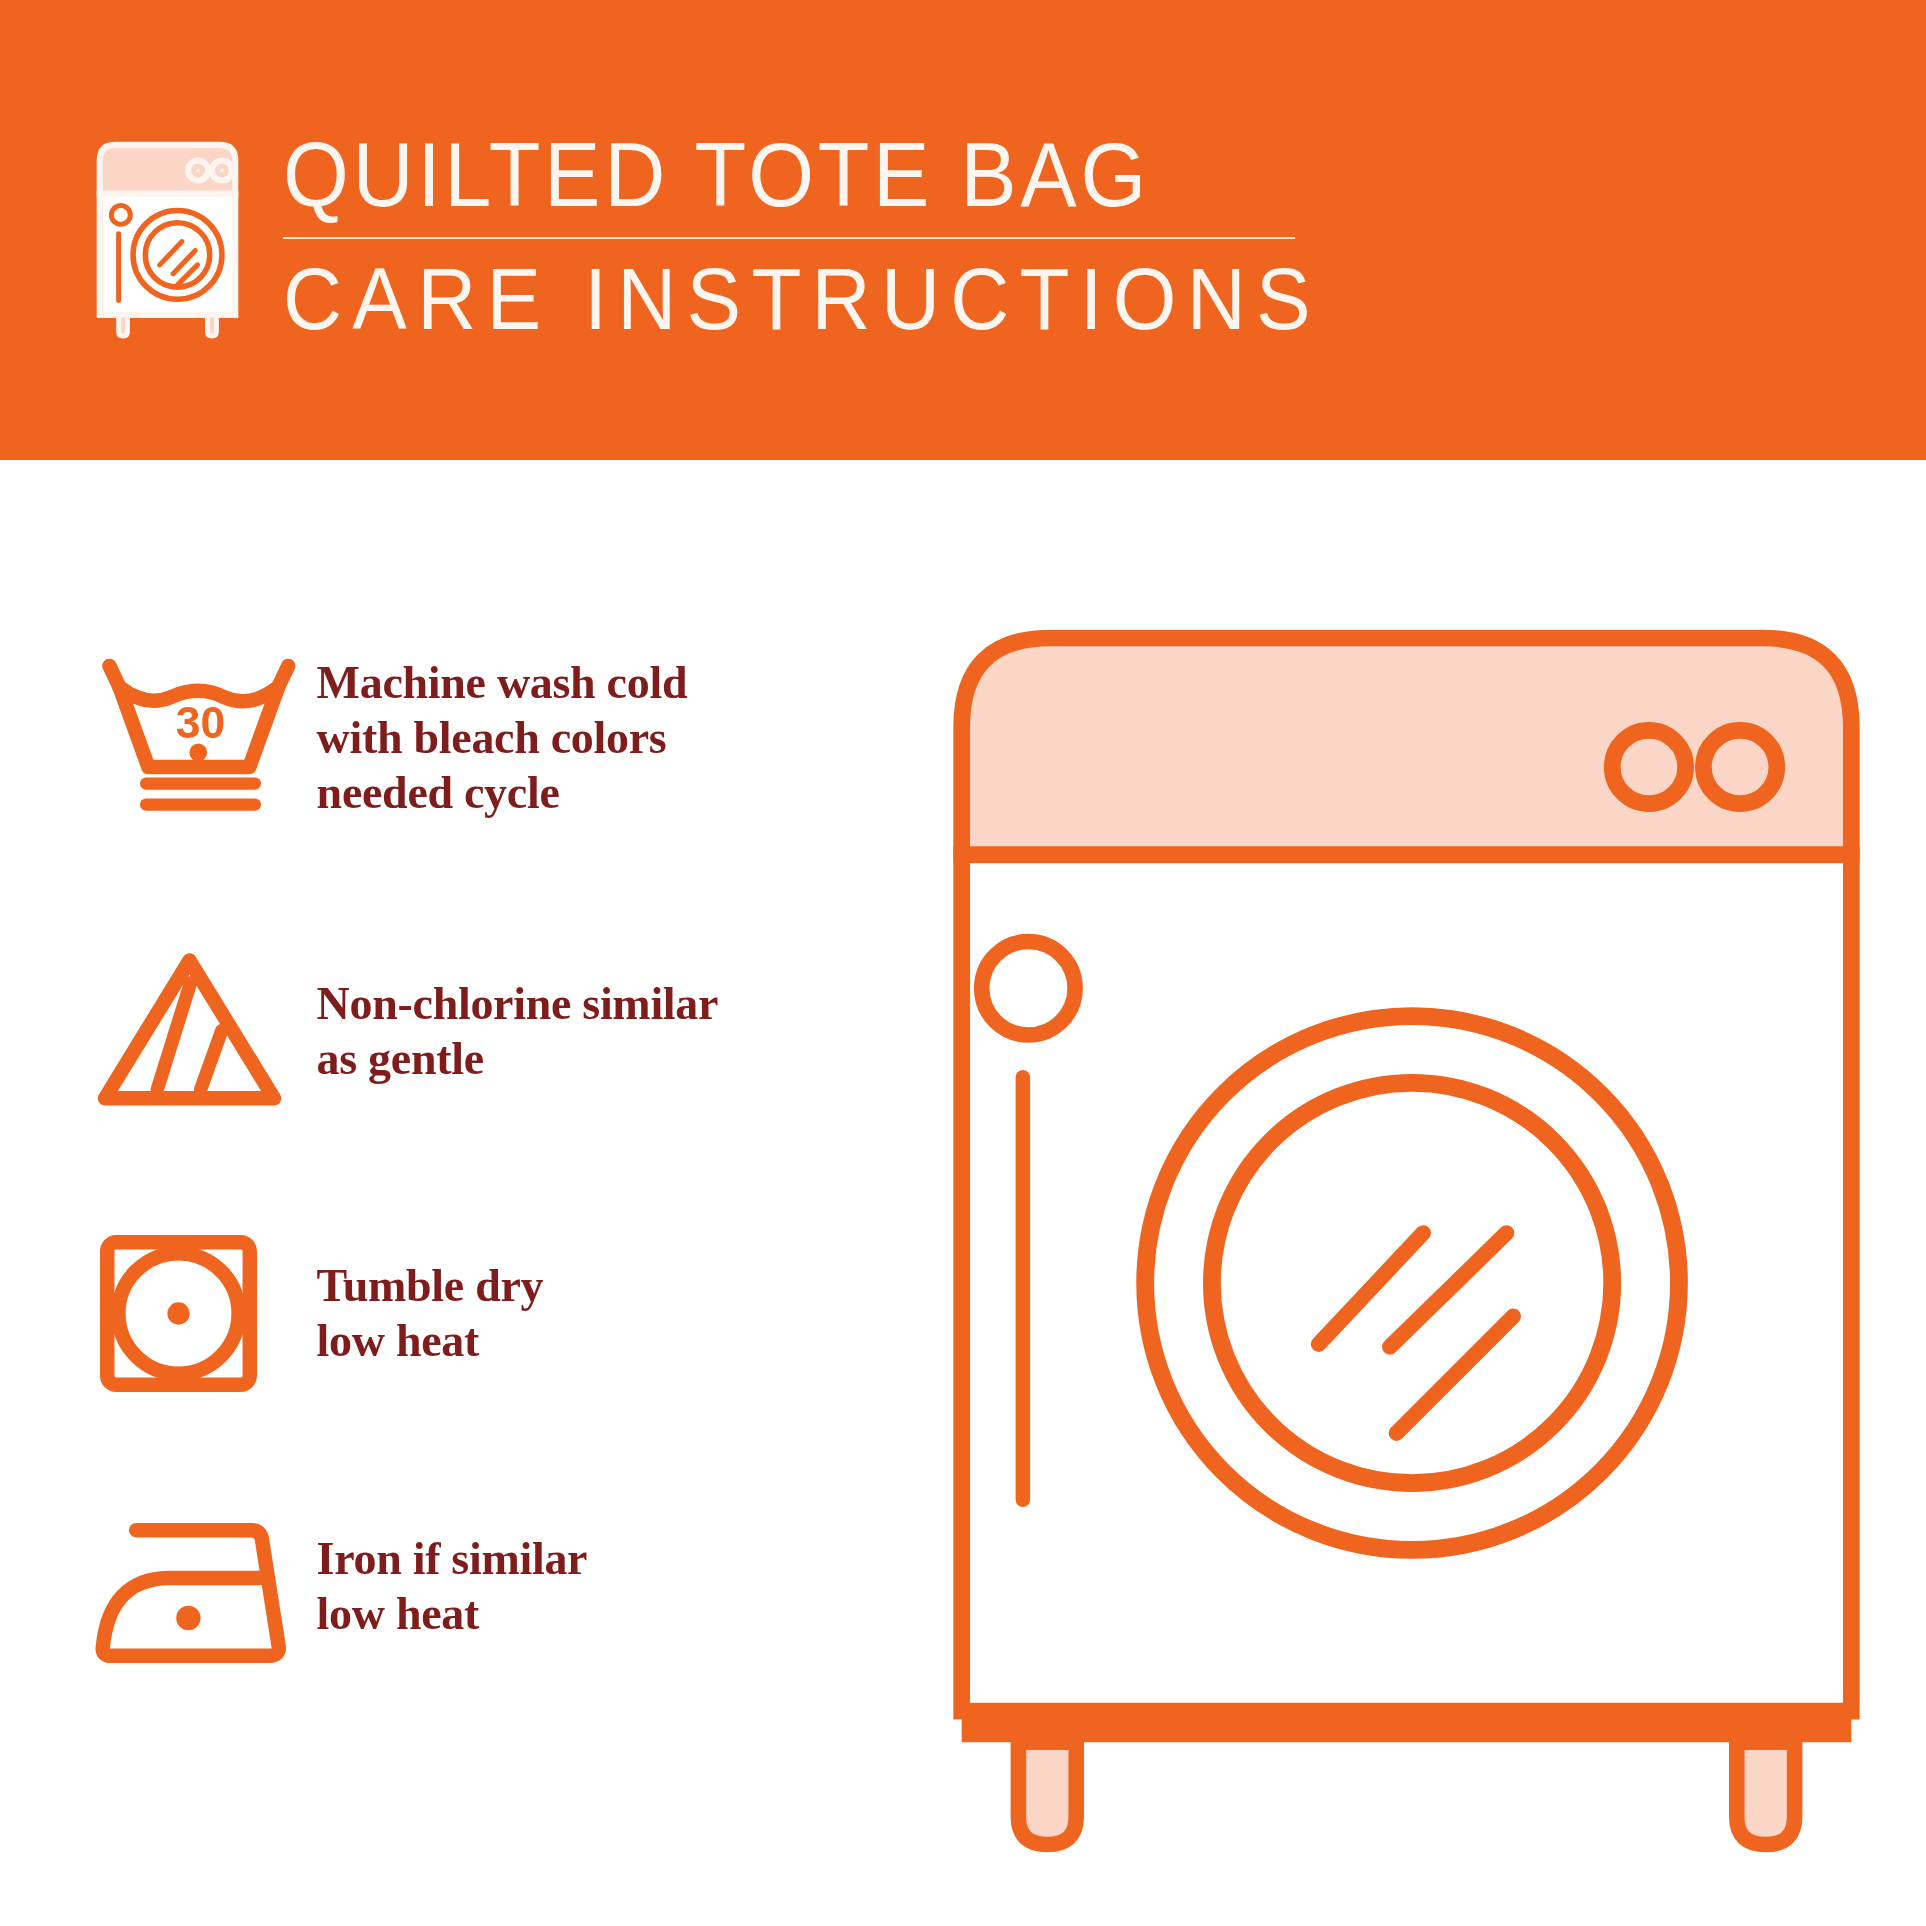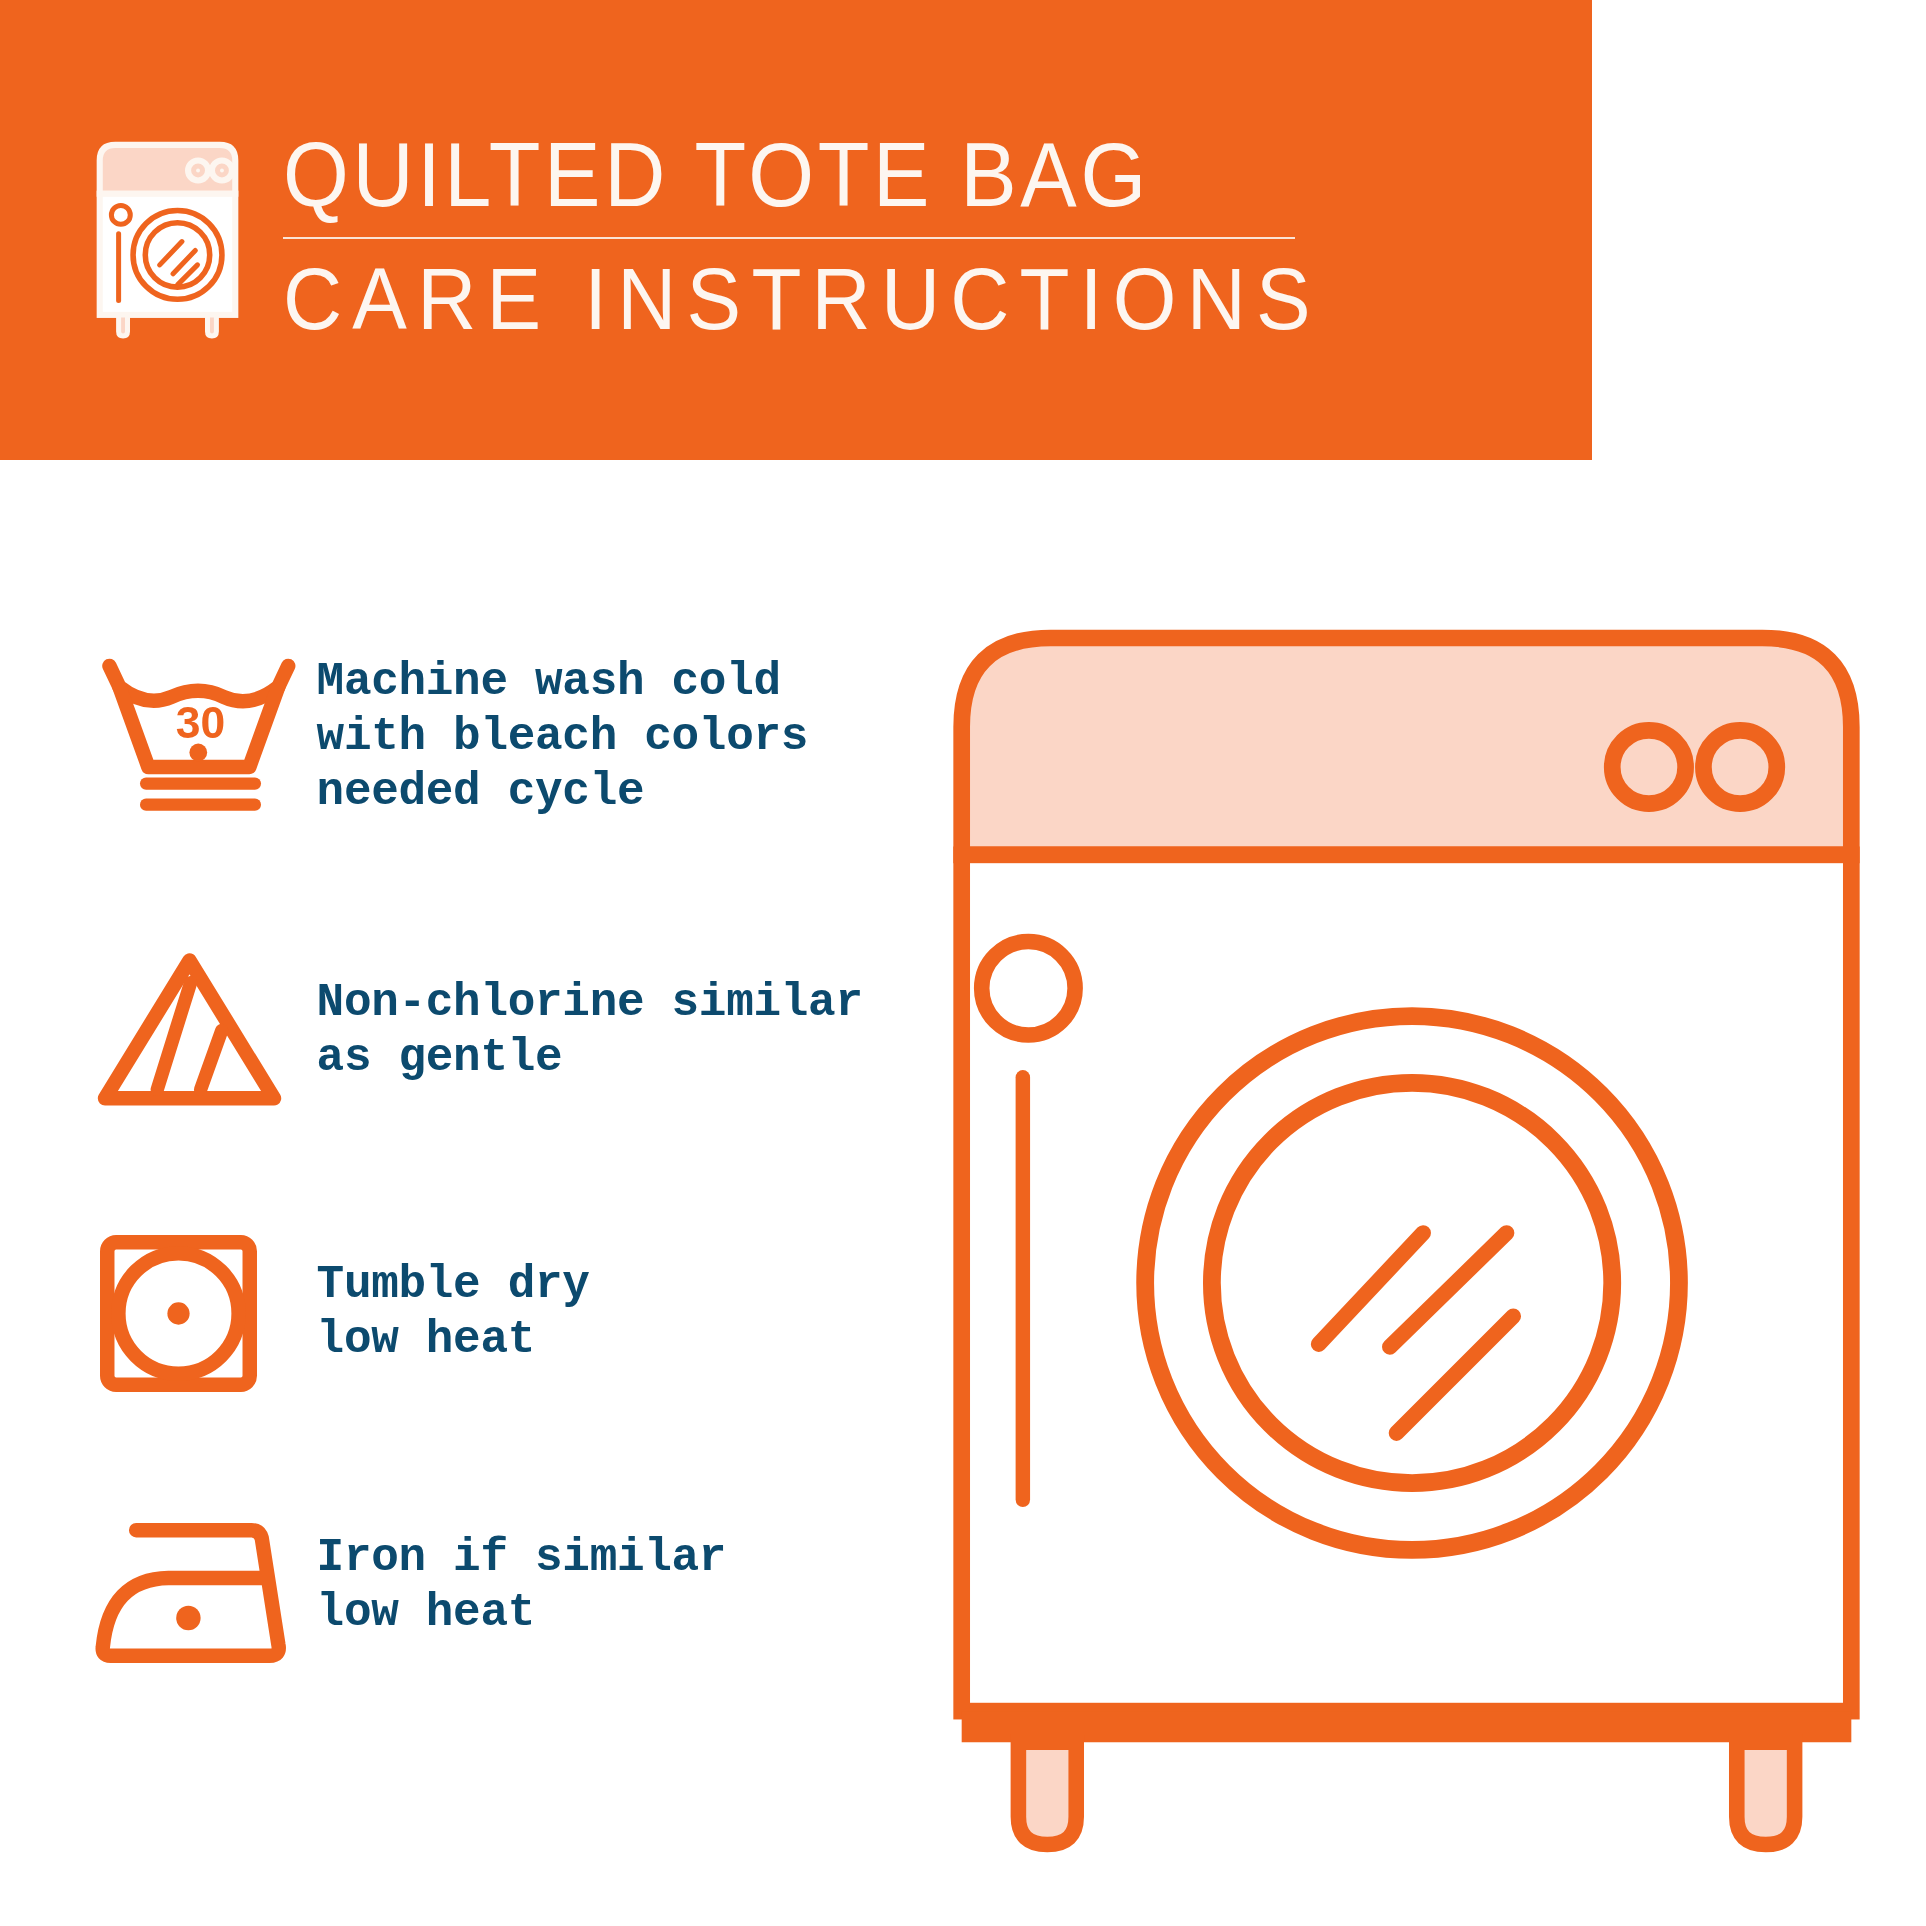--- a/index.html
+++ b/index.html
@@ -18,21 +18,21 @@
     height: 1926px;
     background: #ffffff;
     overflow: hidden;
   }
 
   
   .header {
     position: absolute;
     left: 0;
     top: 0;
-    width: 1592px;
+    width: 1926px;
     height: 460px;
     background: #EF641E;
   }
 
   .header-inner {
     position: absolute;
     left: 84px;
     top: 129px;
     width: 1256px;
     height: 233px;
@@ -117,22 +117,22 @@
     flex: 0 0 auto;
     width: 222px;
     display: flex;
     align-items: flex-start;
     justify-content: flex-start;
     padding-left: 5.6px;
   }
 
   .care-label {
     flex: 1 1 auto;
-    color: #0c4a6e;
-    font-family: Liberation Mono, monospace;
+    color: #7f1d1d;
+    font-family: Liberation Serif, serif;
     font-size: 46px;
     line-height: 1.20;
     font-weight: 700;
     letter-spacing: -0.3px;
     padding-top: 9px;
   }
 
   .care-label .ln {
     display: block;
     white-space: nowrap;

